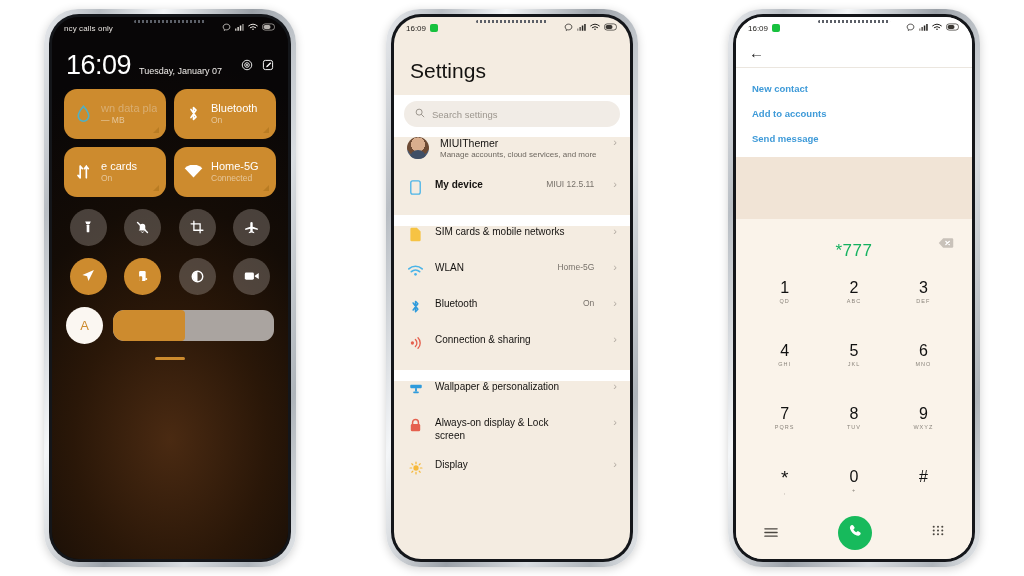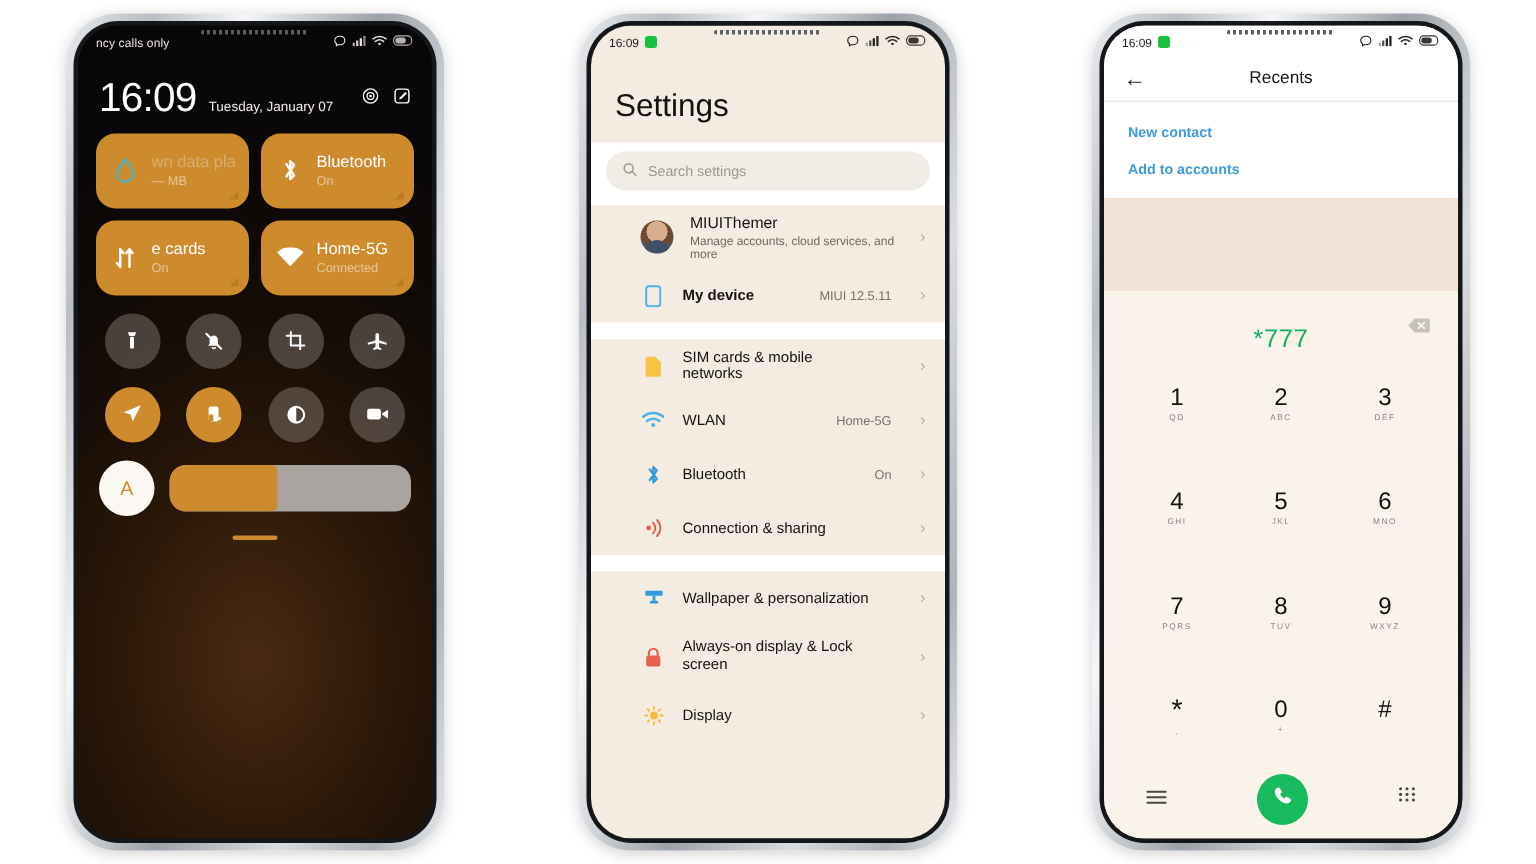--- a/index.html
+++ b/index.html
@@ -117,24 +117,23 @@
   .st-searchwrap { background:#fff; padding: 6px 10px 10px 10px; }
   .st-search {
     height:26px; border-radius:13px; background:#f1ece6;
     display:flex; align-items:center; gap:7px; padding: 0 11px;
     font-size:9.5px; color:#9c968e;
   }
   .st-list { flex:1; overflow:hidden; }
   .st-group { background:#f4ece1; }
   .st-gap { height:11px; background:#fff; }
   .st-row {
-    display:flex; align-items:center; gap:11px;
+    display:flex; align-items:flex-start; gap:11px;
     padding: 0 13px; height:36px;
     position:relative;
-    margin-left:20px;
   }
   .st-row.tall { height: 42px; }
   .st-ico { width:17px; height:17px; flex:0 0 17px; display:flex; align-items:center; justify-content:center; }
   .st-label { font-size:10px; color:#141210; }
   .st-sublabel { font-size:8px; color:#6e6860; margin-top:1px; }
   .st-value { margin-left:auto; font-size:8.5px; color:#77716a; }
   .st-chev { margin-left:8px; color:#b3aca3; font-size:11px; line-height:1; }
   .st-chev.nomargin { margin-left:auto; }
   .avatar {
     width:22px;height:22px;border-radius:50%;flex:0 0 22px;
@@ -572,27 +571,27 @@
                   <svg width="14" height="8" viewBox="0 0 22 11">
                       <rect x="0.6" y="0.6" width="19" height="9.8" rx="4.4" fill="none" stroke="#3a3733" stroke-width="1.2"></rect>
                       <rect x="2.4" y="2.4" width="11" height="6.2" rx="3" fill="#3a3733"></rect>
                     </svg>
                 </span>
               </div>
             </div>
 
             <div class="dl-appbar">
               <span class="dl-back">←</span>
-              <span class="dl-title">Recents</span>
             </div>
             <div class="dl-divider"></div>
 
             <div class="dl-actions">
               <div class="dl-action">New contact</div>
               <div class="dl-action">Add to accounts</div>
+              <div class="dl-action">Send message</div>
             </div>
           </div>
 
           <div class="dl-spacer"></div>
 
           <div class="dl-pad">
             <div class="dl-numrow">
               <span class="dl-number">*777</span>
               <span class="dl-del">
                 <svg width="16" height="11" viewBox="0 0 20 14">

